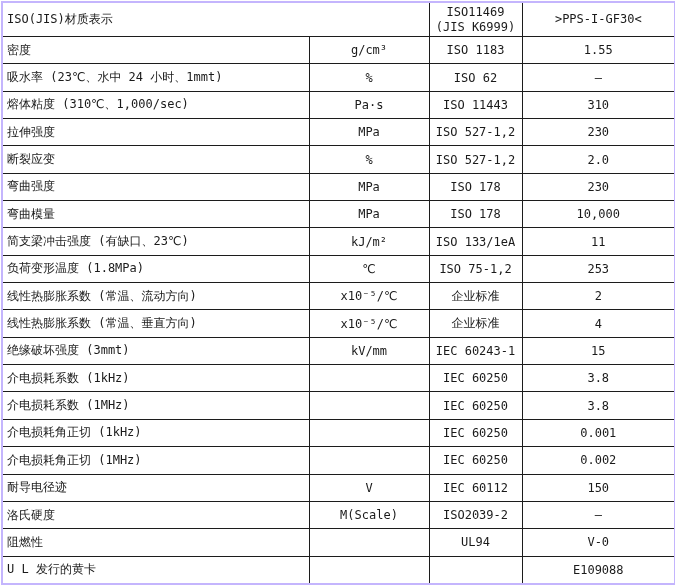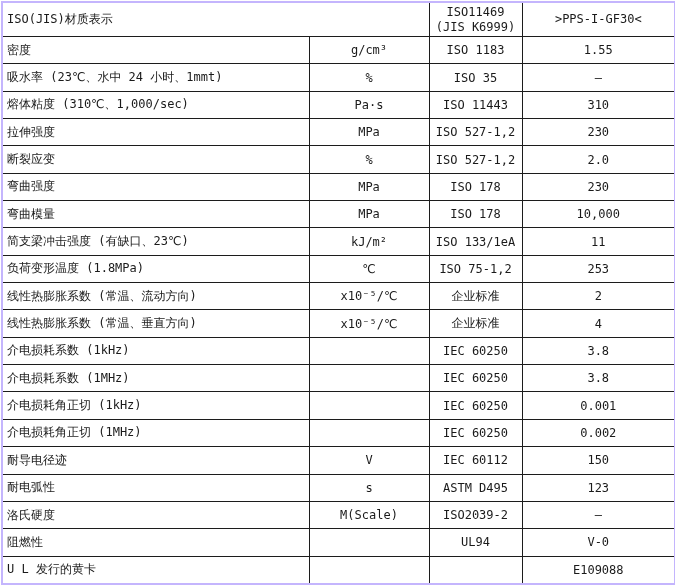--- a/index.html
+++ b/index.html
@@ -76,21 +76,21 @@
     <tbody id="table-body">
         <tr>
     <td class="prop">密度</td>
     <td class="ctr">g/cm³</td>
     <td class="ctr">ISO 1183</td>
     <td class="ctr">1.55</td>
   </tr>
         <tr>
     <td class="prop">吸水率 (23℃、水中 24 小时、1mmt)</td>
     <td class="ctr">%</td>
-    <td class="ctr">ISO 35</td>
+    <td class="ctr">ISO 62</td>
     <td class="ctr">–</td>
   </tr>
         <tr>
     <td class="prop">熔体粘度 (310℃、1,000/sec)</td>
     <td class="ctr">Pa·s</td>
     <td class="ctr">ISO 11443</td>
     <td class="ctr">310</td>
   </tr>
         <tr>
     <td class="prop">拉伸强度</td>
@@ -134,20 +134,26 @@
     <td class="ctr">企业标准</td>
     <td class="ctr">2</td>
   </tr>
         <tr>
     <td class="prop">线性热膨胀系数 (常温、垂直方向)</td>
     <td class="ctr">x10⁻⁵/℃</td>
     <td class="ctr">企业标准</td>
     <td class="ctr">4</td>
   </tr>
         <tr>
+    <td class="prop">绝缘破坏强度 (3mmt)</td>
+    <td class="ctr">kV/mm</td>
+    <td class="ctr">IEC 60243-1</td>
+    <td class="ctr">15</td>
+  </tr>
+        <tr>
     <td class="prop">介电损耗系数 (1kHz)</td>
     <td class="ctr"></td>
     <td class="ctr">IEC 60250</td>
     <td class="ctr">3.8</td>
   </tr>
         <tr>
     <td class="prop">介电损耗系数 (1MHz)</td>
     <td class="ctr"></td>
     <td class="ctr">IEC 60250</td>
     <td class="ctr">3.8</td>
@@ -162,26 +168,20 @@
     <td class="prop">介电损耗角正切 (1MHz)</td>
     <td class="ctr"></td>
     <td class="ctr">IEC 60250</td>
     <td class="ctr">0.002</td>
   </tr>
         <tr>
     <td class="prop">耐导电径迹</td>
     <td class="ctr">V</td>
     <td class="ctr">IEC 60112</td>
     <td class="ctr">150</td>
-  </tr>
-        <tr>
-    <td class="prop">耐电弧性</td>
-    <td class="ctr">s</td>
-    <td class="ctr">ASTM D495</td>
-    <td class="ctr">123</td>
   </tr>
         <tr>
     <td class="prop">洛氏硬度</td>
     <td class="ctr">M(Scale)</td>
     <td class="ctr">ISO2039-2</td>
     <td class="ctr">–</td>
   </tr>
         <tr>
     <td class="prop">阻燃性</td>
     <td class="ctr"></td>

